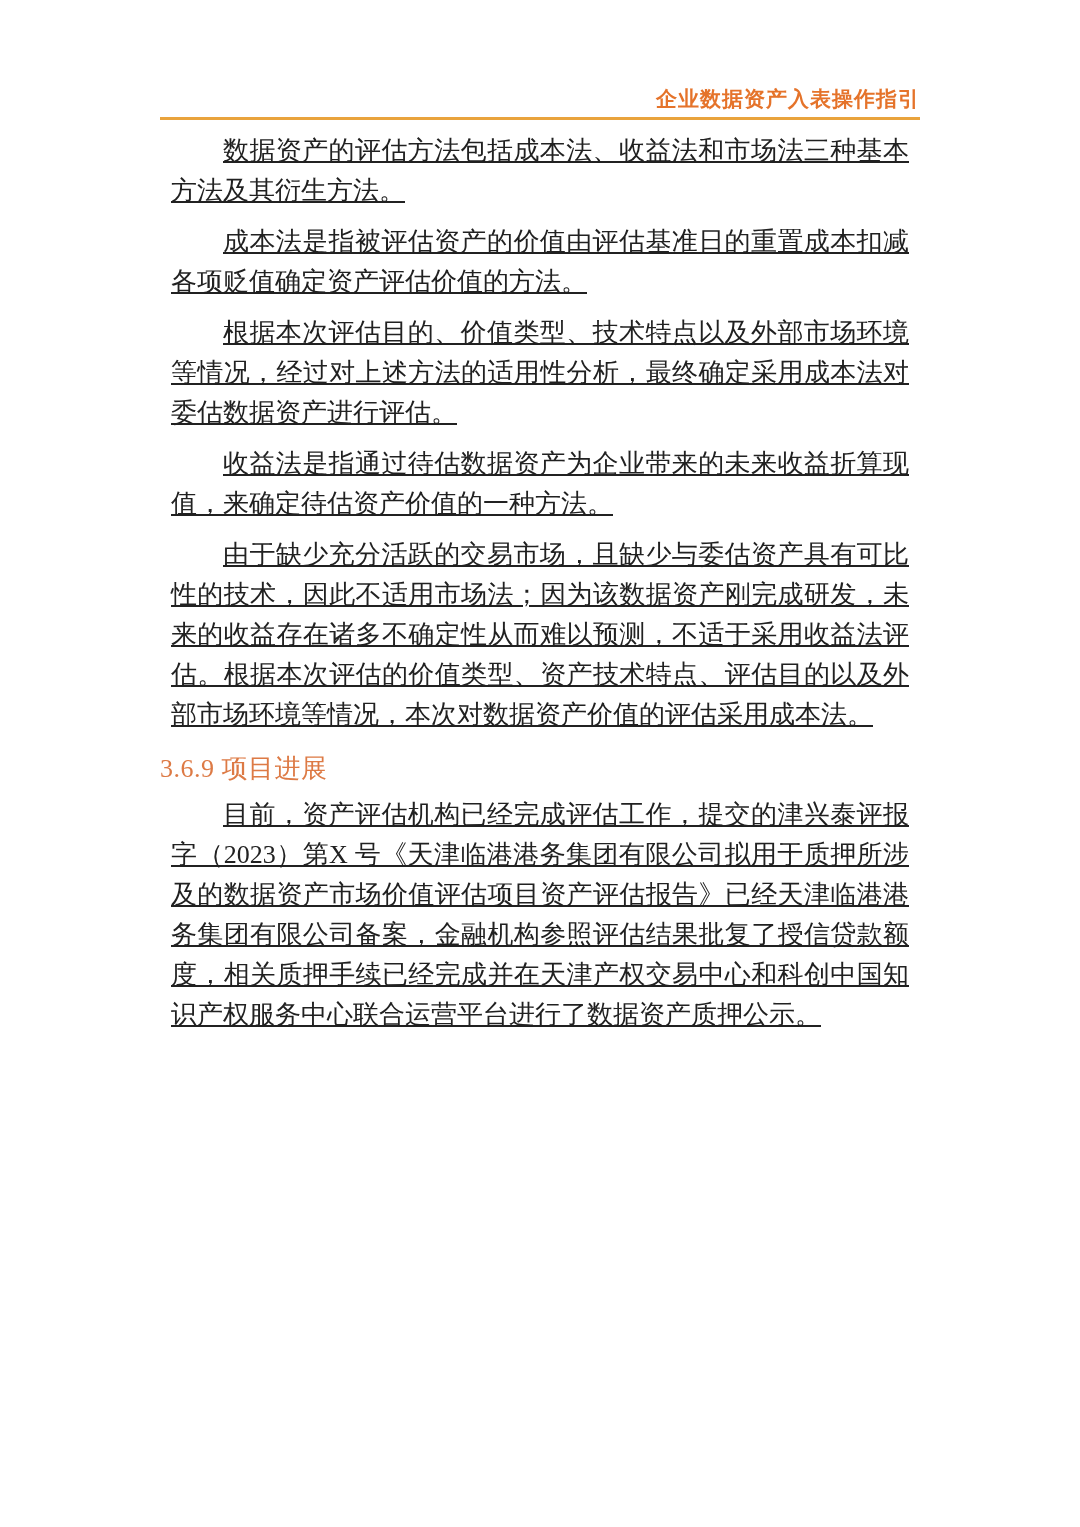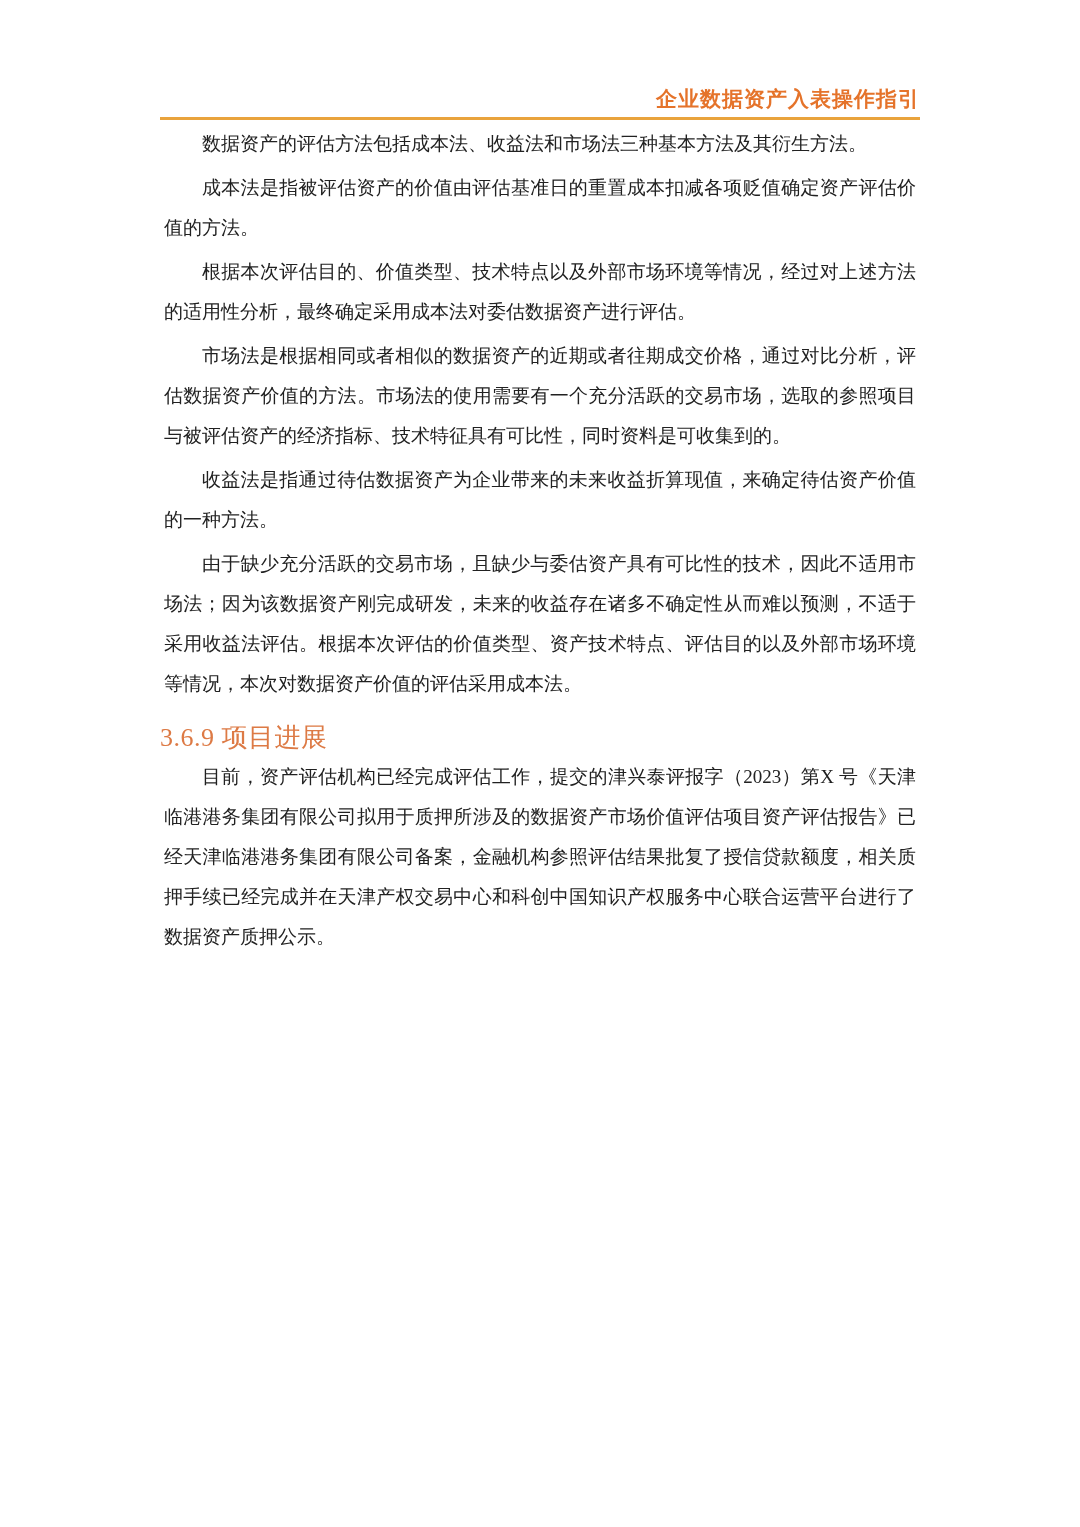--- a/index.html
+++ b/index.html
@@ -37,28 +37,29 @@
   h2.section-heading{
     margin:19px 0 4px 0;
     font-size:26px;
     line-height:30px;
     font-weight:400;
     color:var(--heading-orange);
     font-family:"Liberation Serif","DejaVu Serif",serif;
     letter-spacing:0.5px;
   }
   p.body-par{
-    margin:4px;
-    font-size:19px;
+    margin:11px;
+    font-size:26px;
     line-height:40px;
     color:var(--body-text);
     text-align:justify;
     text-indent:2em;
     word-break:normal;
     overflow-wrap:break-word;
+    text-decoration:underline;
   }
   .page-footer{
     position:absolute;
     left:0;
     right:0;
     top:1368px;
     text-align:center;
     font-size:20px;
     line-height:28px;
     color:#3a3a3a;
@@ -73,21 +74,20 @@
     <div class="doc-header-title">企业数据资产入表操作指引</div>
     <div class="doc-header-rule"></div>
   </div>
 
   <div class="doc-body">
 
     <section>
       <p class="body-par">数据资产的评估方法包括成本法、收益法和市场法三种基本方法及其衍生方法。</p>
       <p class="body-par">成本法是指被评估资产的价值由评估基准日的重置成本扣减各项贬值确定资产评估价值的方法。</p>
       <p class="body-par">根据本次评估目的、价值类型、技术特点以及外部市场环境等情况，经过对上述方法的适用性分析，最终确定采用成本法对委估数据资产进行评估。</p>
-      <p class="body-par">市场法是根据相同或者相似的数据资产的近期或者往期成交价格，通过对比分析，评估数据资产价值的方法。市场法的使用需要有一个充分活跃的交易市场，选取的参照项目与被评估资产的经济指标、技术特征具有可比性，同时资料是可收集到的。</p>
       <p class="body-par">收益法是指通过待估数据资产为企业带来的未来收益折算现值，来确定待估资产价值的一种方法。</p>
       <p class="body-par">由于缺少充分活跃的交易市场，且缺少与委估资产具有可比性的技术，因此不适用市场法；因为该数据资产刚完成研发，未来的收益存在诸多不确定性从而难以预测，不适于采用收益法评估。根据本次评估的价值类型、资产技术特点、评估目的以及外部市场环境等情况，本次对数据资产价值的评估采用成本法。</p>
     </section>
 
     <section>
       <h2 class="section-heading">3.6.9 项目进展</h2>
       <p class="body-par">目前，资产评估机构已经完成评估工作，提交的津兴泰评报字（2023）第X 号《天津临港港务集团有限公司拟用于质押所涉及的数据资产市场价值评估项目资产评估报告》已经天津临港港务集团有限公司备案，金融机构参照评估结果批复了授信贷款额度，相关质押手续已经完成并在天津产权交易中心和科创中国知识产权服务中心联合运营平台进行了数据资产质押公示。</p>
     </section>
 
 

